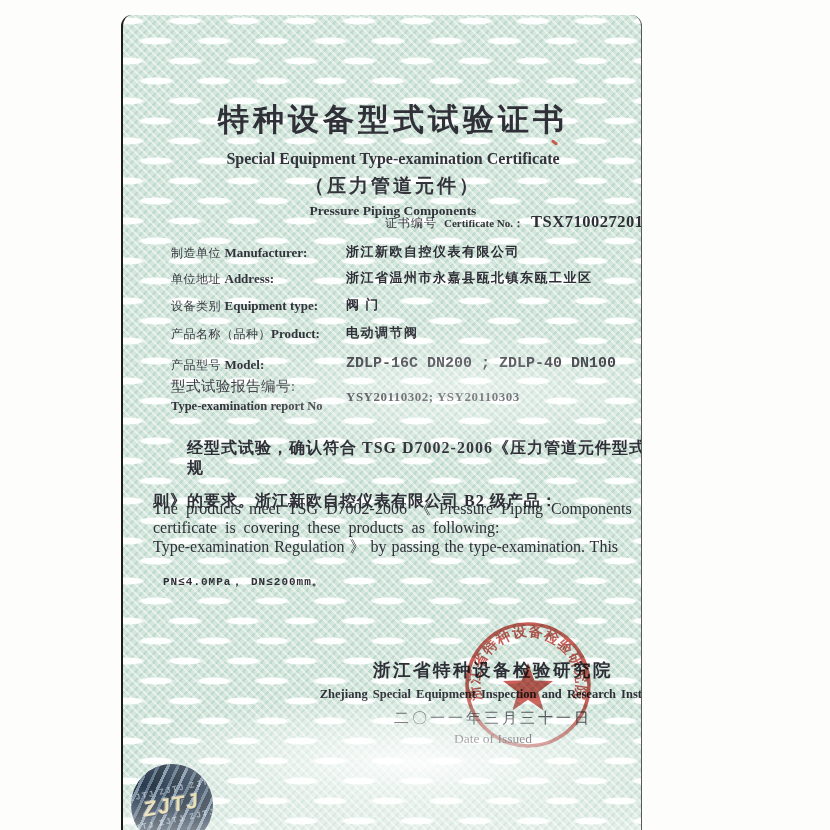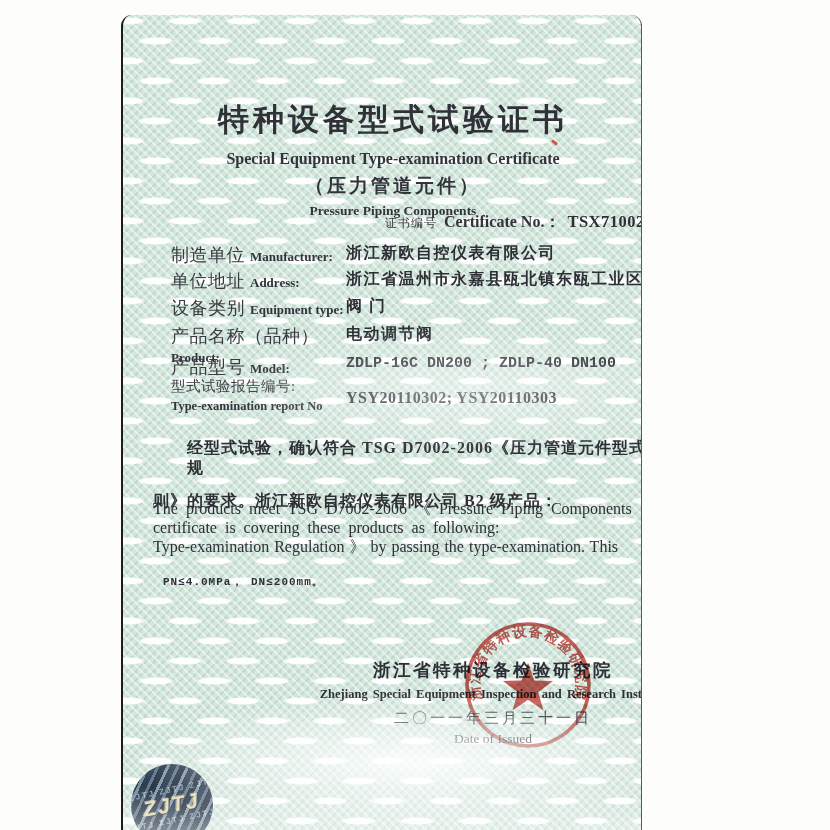--- a/index.html
+++ b/index.html
@@ -40,31 +40,31 @@
   .title-en { margin-top:9px; font-size:16px; font-weight:bold; color:#33343b; }
   .subtitle-zh { margin-top:5px; font-size:19px; font-weight:600; letter-spacing:3px; color:#33343b; }
   .subtitle-en { margin-top:4px; font-size:13.5px; font-weight:bold; color:#33343b; }
 
   .red-mark { position:absolute; left:428px; top:126px; width:7px; height:3px;
     background:#c0392b; transform:rotate(35deg); border-radius:2px; opacity:.8; }
 
   
   .certno { position:absolute; left:262px; top:197px; display:flex; align-items:baseline; gap:7px; white-space:nowrap; }
   .certno .zh { font-size:12px; color:#33343b; letter-spacing:1px; }
-  .certno .en { font-size:16px; font-weight:bold; color:#33343b; }
+  .certno .en { font-size:11px; font-weight:bold; color:#33343b; }
   .certno .num { font-size:16.5px; font-weight:bold; letter-spacing:.5px; color:#2e2f36; }
 
   
   .fields { position:absolute; left:0; top:0; width:100%; }
   .frow { position:absolute; left:48px; width:520px; display:flex; align-items:flex-start; }
   .frow .lab { width:175px; flex:0 0 175px; }
-  .frow .lab .zh { font-size:18px; color:#3a3b42; letter-spacing:.5px; }
+  .frow .lab .zh { font-size:12px; color:#3a3b42; letter-spacing:.5px; }
   .frow .lab .en { font-size:13px; font-weight:bold; color:#33343b; }
   .frow .lab .zh, .frow .lab .en { display:inline; }
-  .frow .val { font-size:16px; font-weight:bold; color:#2e2f36; letter-spacing:1.5px; padding-left:0; }
+  .frow .val { font-size:13px; font-weight:bold; color:#2e2f36; letter-spacing:1.5px; padding-left:0; }
   .frow-1 { top:228px; } .frow-2 { top:254px; } .frow-3 { top:281px; }
   .frow-4 { top:309px; } .frow-5 { top:340px; } .frow-6 { top:362px; }
   .frow-5 .val { font-family:"Liberation Mono","DejaVu Sans Mono",monospace; font-size:15px; letter-spacing:0; }
   .frow-6 .lab .zh, .frow-6 .lab .en { display:block; }
   .frow-6 .lab .zh { font-size:14.5px; }
   .frow-6 .lab .en { font-size:12.5px; margin-top:3px; }
   .frow-6 .val { padding-top:12px; letter-spacing:.5px; }
 
   
   .stmt-zh { position:absolute; left:30px; top:423px; width:528px; color:#2e2f36; }

